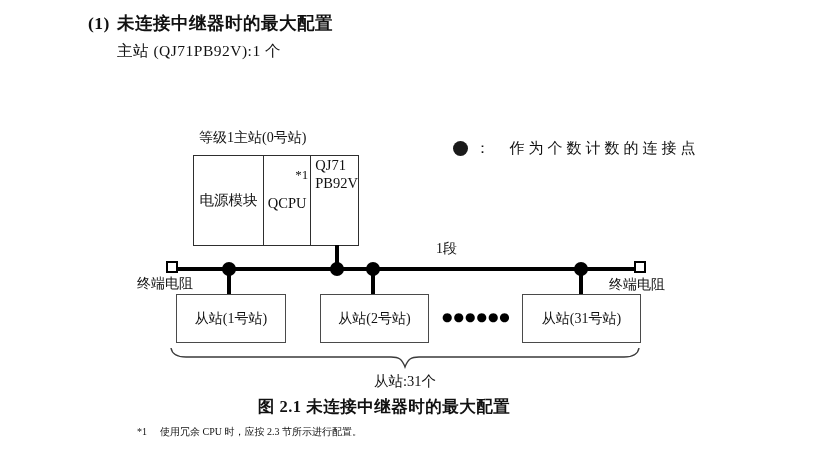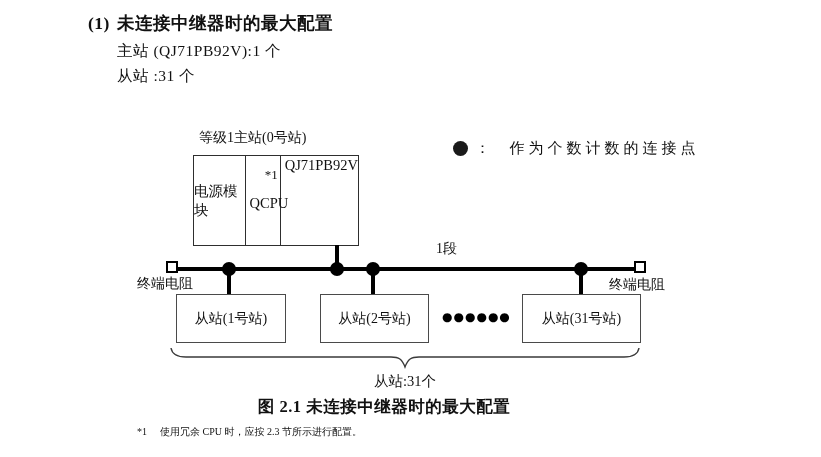--- a/index.html
+++ b/index.html
@@ -19,21 +19,21 @@
   .master-label { position:absolute; left:199px; top:129px; font-size:14px; }
   .master-box {
     position:absolute; left:193px; top:155px; width:166px; height:91px;
     border:1.5px solid #2e2e2e; box-sizing:border-box; display:flex; background:#fff;
   }
   .cell { box-sizing:border-box; font-size:14.5px; }
   .cell-power { width:72px; border-right:1.5px solid #2e2e2e; display:flex; align-items:center; justify-content:center; }
   .cell-cpu { width:49px; border-right:1.5px solid #2e2e2e; position:relative; }
   .note-ref { position:absolute; top:11px; right:2px; font-size:13px; }
   .cpu-txt { position:absolute; left:4px; top:39px; }
-  .cell-net { flex:1; display:flex; flex-direction:row; padding-left:4px; line-height:18px; }
+  .cell-net { flex:1; display:flex; flex-direction:column; padding-left:4px; line-height:18px; }
 
   .legend { position:absolute; left:453px; top:139px; display:flex; align-items:center; }
   .legend-dot { width:15px; height:15px; border-radius:50%; background:#1a1a1a; flex:none; }
   .legend-text { margin-left:7px; font-size:15px; letter-spacing:4px; white-space:pre; }
 
   .seg-label { position:absolute; left:436px; top:240px; font-size:14px; }
 
   .bus-line { position:absolute; left:176px; top:267px; width:460px; height:4px; background:#000; }
   .terminator { position:absolute; width:8px; height:8px; background:#fff; border:2px solid #000; }
   .term-left  { left:166px; top:261px; }
@@ -77,21 +77,20 @@
 </style>
 </head>
 <body>
 
 <div class="page">
 
   <div class="heading">
     <span class="h-idx">(1)</span><span class="h-txt">未连接中继器时的最大配置</span>
   </div>
   <div class="spec spec1">主站 (QJ71PB92V):1 个</div>
-  <div class="spec spec2">从站 :31 个</div>
 
   <div class="master-label">等级1主站(0号站)</div>
 
   <div class="master-box">
     <div class="cell cell-power">电源模块</div>
     <div class="cell cell-cpu">
       <span class="note-ref">*1</span>
       <span class="cpu-txt">QCPU</span>
     </div>
     <div class="cell cell-net">

